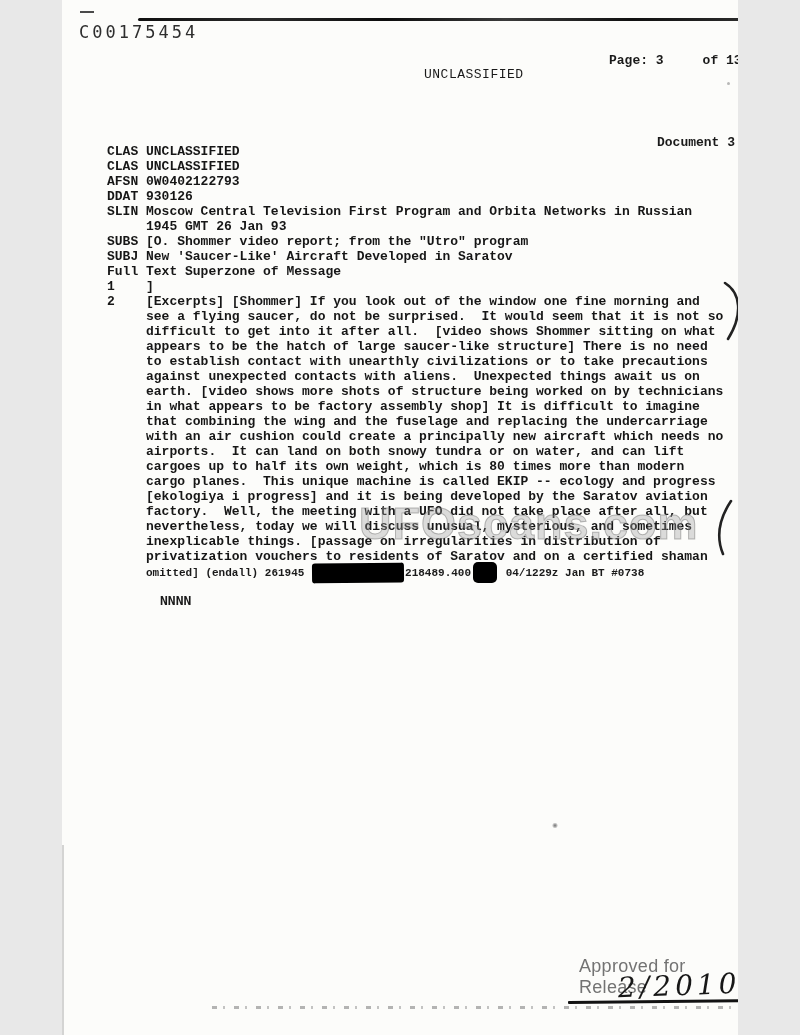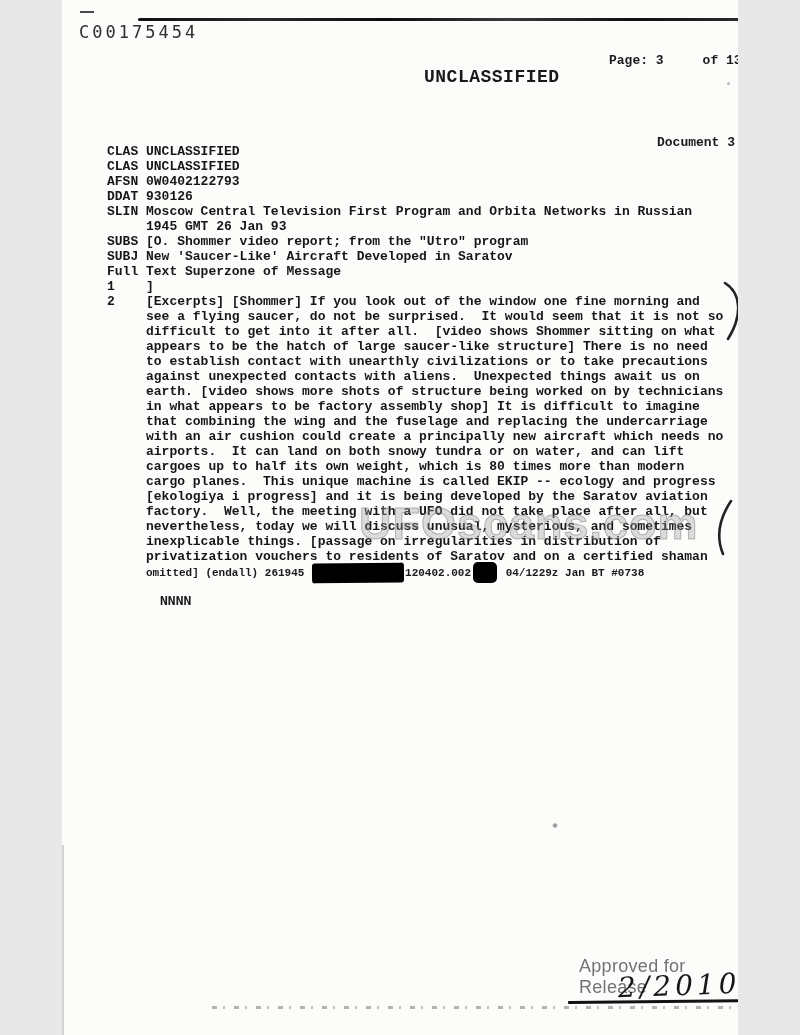--- a/index.html
+++ b/index.html
@@ -24,21 +24,21 @@
     background:radial-gradient(circle,#6f6f6f 0%, rgba(150,150,150,.4) 60%, transparent 75%); }
   .speck2 { position:absolute; left:665px; top:82px; width:3px; height:3px; background:#9a9a9a; border-radius:50%; opacity:.7; }
 
   
   .doc-id {
     position:absolute; left:17px; top:22px;
     font-family:"DejaVu Sans Mono", monospace; font-size:17px; letter-spacing:3px;
     color:#2e2e2e; font-weight:400;
   }
   .page-indicator { position:absolute; left:503px; top:53px; font-size:13px; font-weight:700; white-space:pre;padding-left:44px; }
-  .classification-top { position:absolute; left:362px; top:67px; font-size:18px; font-weight:700; letter-spacing:.5px; }
+  .classification-top { position:absolute; left:362px; top:67px; font-size:13px; font-weight:400; letter-spacing:.5px; }
   .document-label { position:absolute; left:595px; top:135px; font-size:13px; font-weight:700;font-family:Liberation Mono, monospace; }
 
   
   .message-pre {
     position:absolute; left:45px; top:144px; margin:0;
     font-family:"Liberation Mono", monospace;
     font-size:13px; line-height:15px; font-weight:700; color:#161616;
     white-space:pre;
   }
   .redacted-line {
@@ -132,21 +132,21 @@
      cargo planes.  This unique machine is called EKIP -- ecology and progress
      [ekologiya i progress] and it is being developed by the Saratov aviation
      factory.  Well, the meeting with a UFO did not take place after all, but
      nevertheless, today we will discuss unusual, mysterious, and sometimes
      inexplicable things. [passage on irregularities in distribution of
      privatization vouchers to residents of Saratov and on a certified shaman</pre>
 
   <div class="redacted-line">
     <span>omitted] (endall) 261945 </span>
     <span class="redaction-bar bar-long"></span>
-    <span>120402.002</span>
+    <span>218489.400</span>
     <span class="redaction-bar bar-short"></span>
     <span> 04/1229z Jan BT #0738</span>
   </div>
   <pre class="nnnn-line">NNNN</pre>
 
   <div class="watermark">UFOscans.com</div>
 
   <svg class="mark-svg" style="left:658px; top:281px;" width="32" height="62" viewBox="0 0 32 62">
     <path d="M5,2 C 21,12 23,34 8,58" fill="none" stroke="#222" stroke-width="2.6" stroke-linecap="round"></path>
   </svg>

